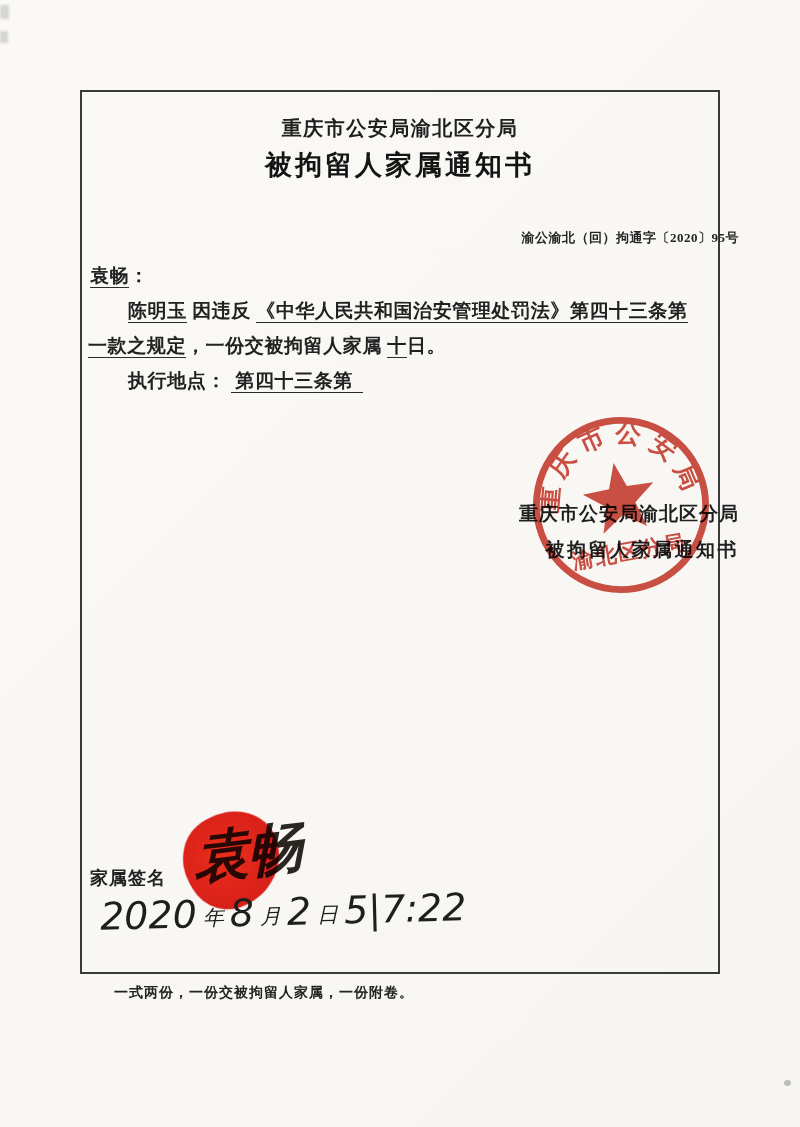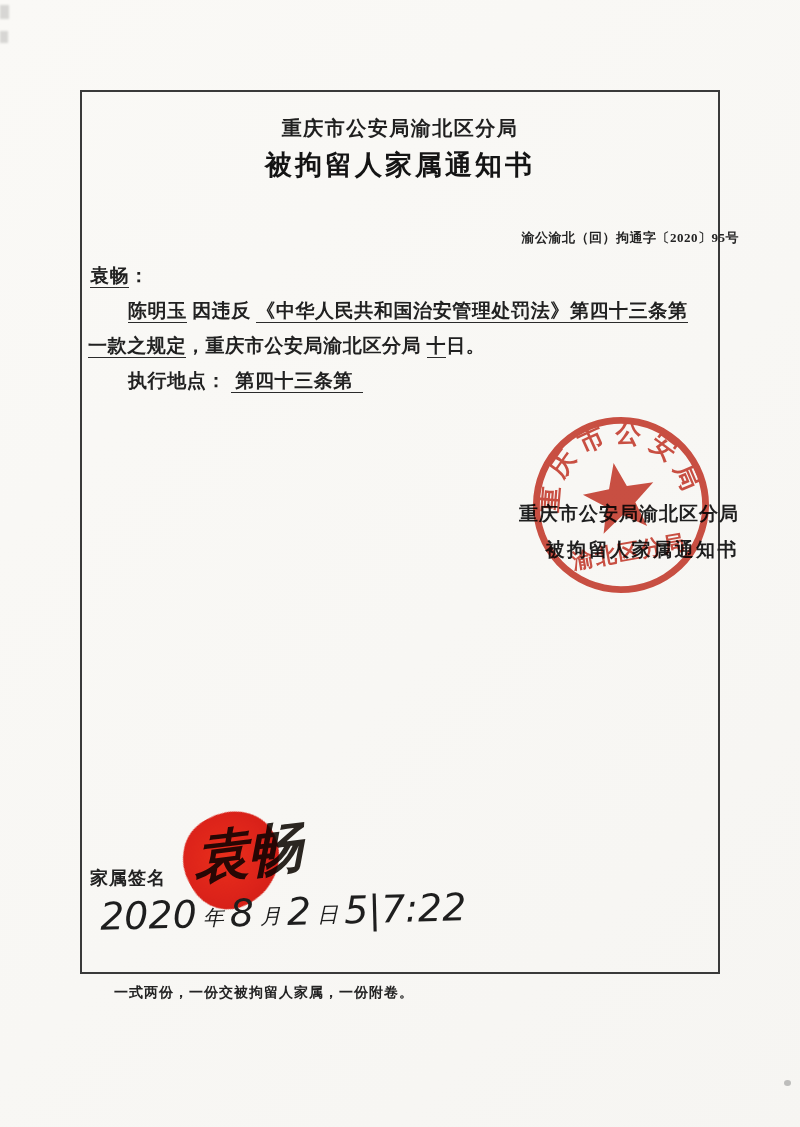--- a/index.html
+++ b/index.html
@@ -85,21 +85,21 @@
     <div class="agency">重庆市公安局渝北区分局</div>
     <div class="doc-title">被拘留人家属通知书</div>
   </header>
 
   <div class="doc-number">渝公渝北（回）拘通字〔2020〕95号</div>
 
   <div class="line addressee"><span class="u">袁畅</span><span>：</span></div>
 
   <div class="line bline1"><span class="indent"></span><span class="u">陈明玉</span><span> 因违反 </span><span class="u">《中华人民共和国治安管理处罚法》第四十三条第</span></div>
 
-  <div class="line bline2"><span class="u">一款之规定</span><span>，重庆市公安局渝北区分局 </span><span class="u">十</span><span>日。</span></div>
+  <div class="line bline2"><span class="u">一款之规定</span><span>，一份交被拘留人家属 </span><span class="u">十</span><span>日。</span></div>
 
   <div class="line bline3"><span class="indent"></span><span>执行地点： </span><span class="u loc">第四十三条第</span></div>
 
   <div class="authority-block">
     <div>重庆市公安局渝北区分局</div>
     <div class="sign-date">被拘留人家属通知书</div>
   </div>
 
   <svg class="seal" viewBox="0 0 220 220" aria-hidden="true">
     <circle cx="110" cy="110" r="99" fill="none" stroke="#c8392b" stroke-width="8"></circle>

